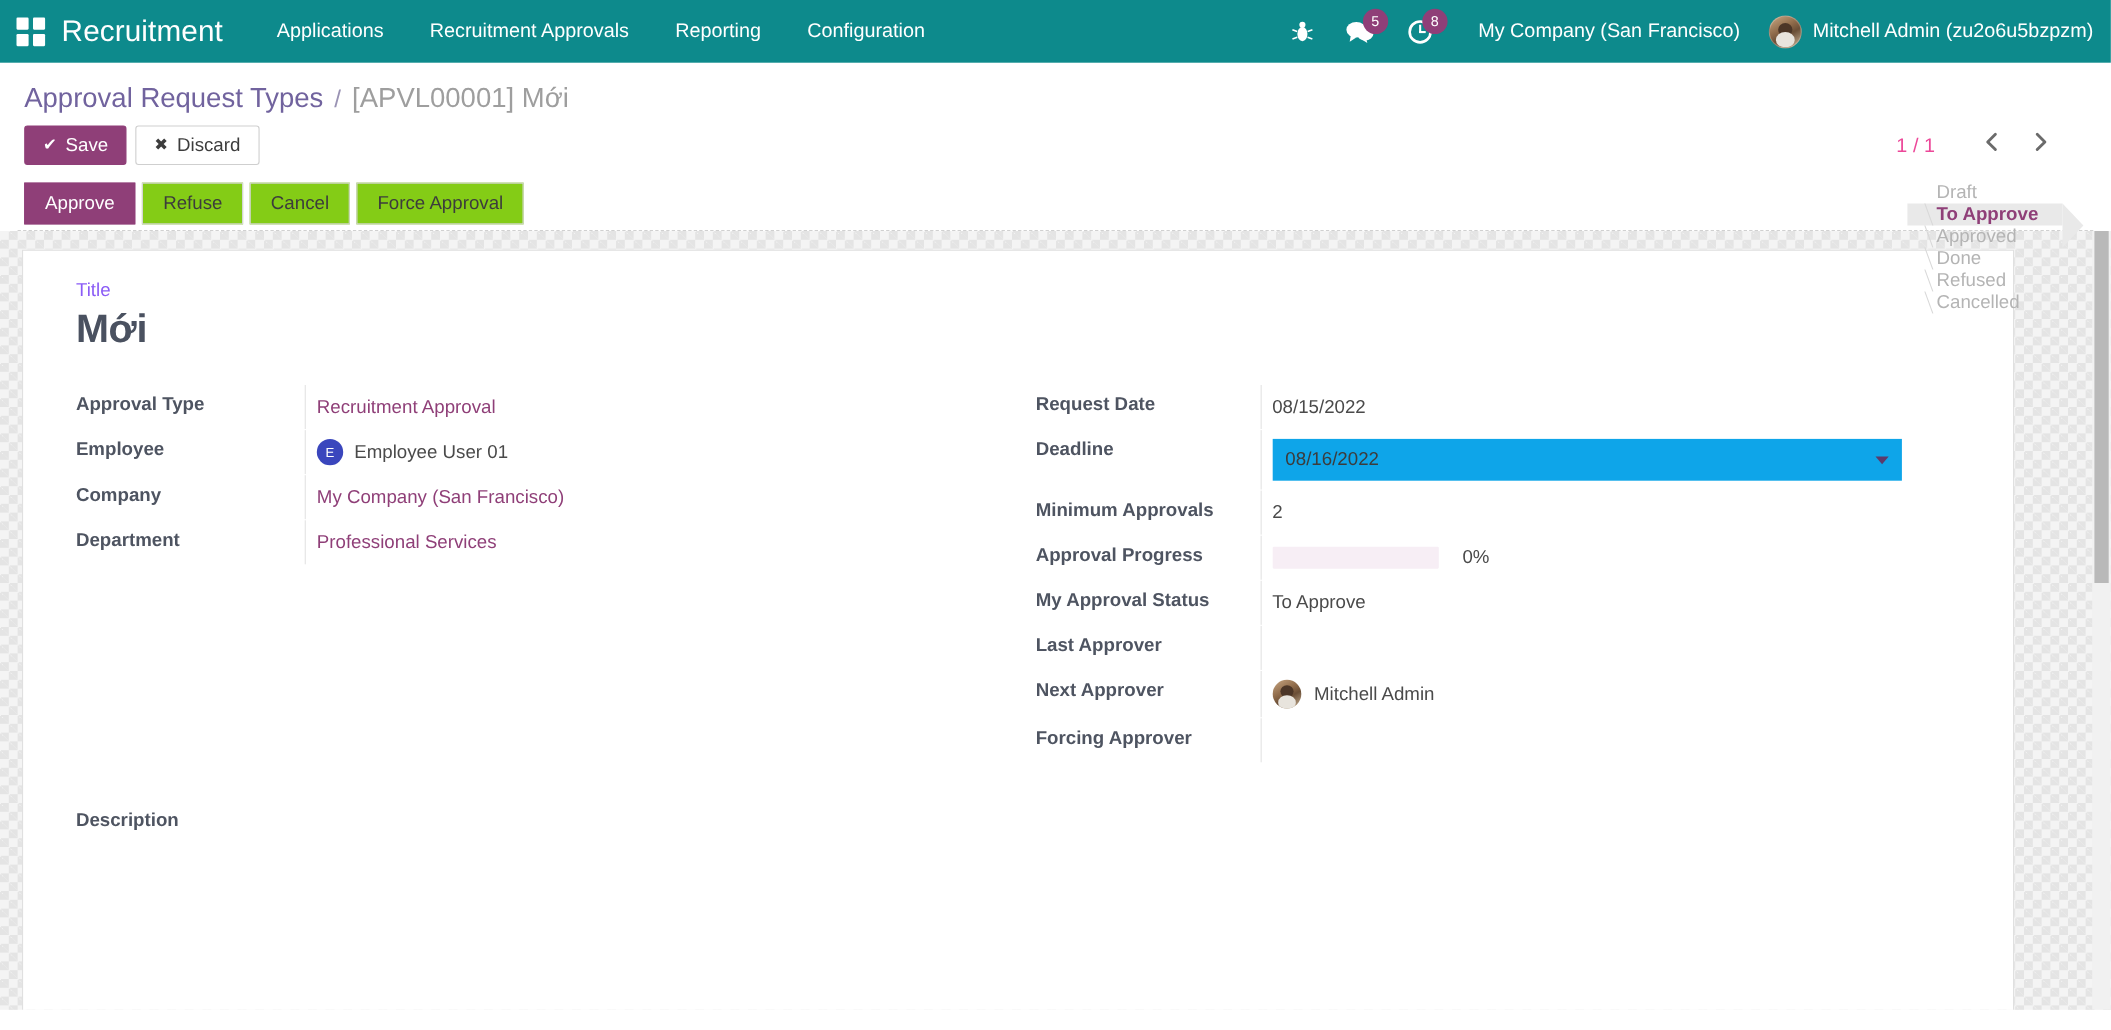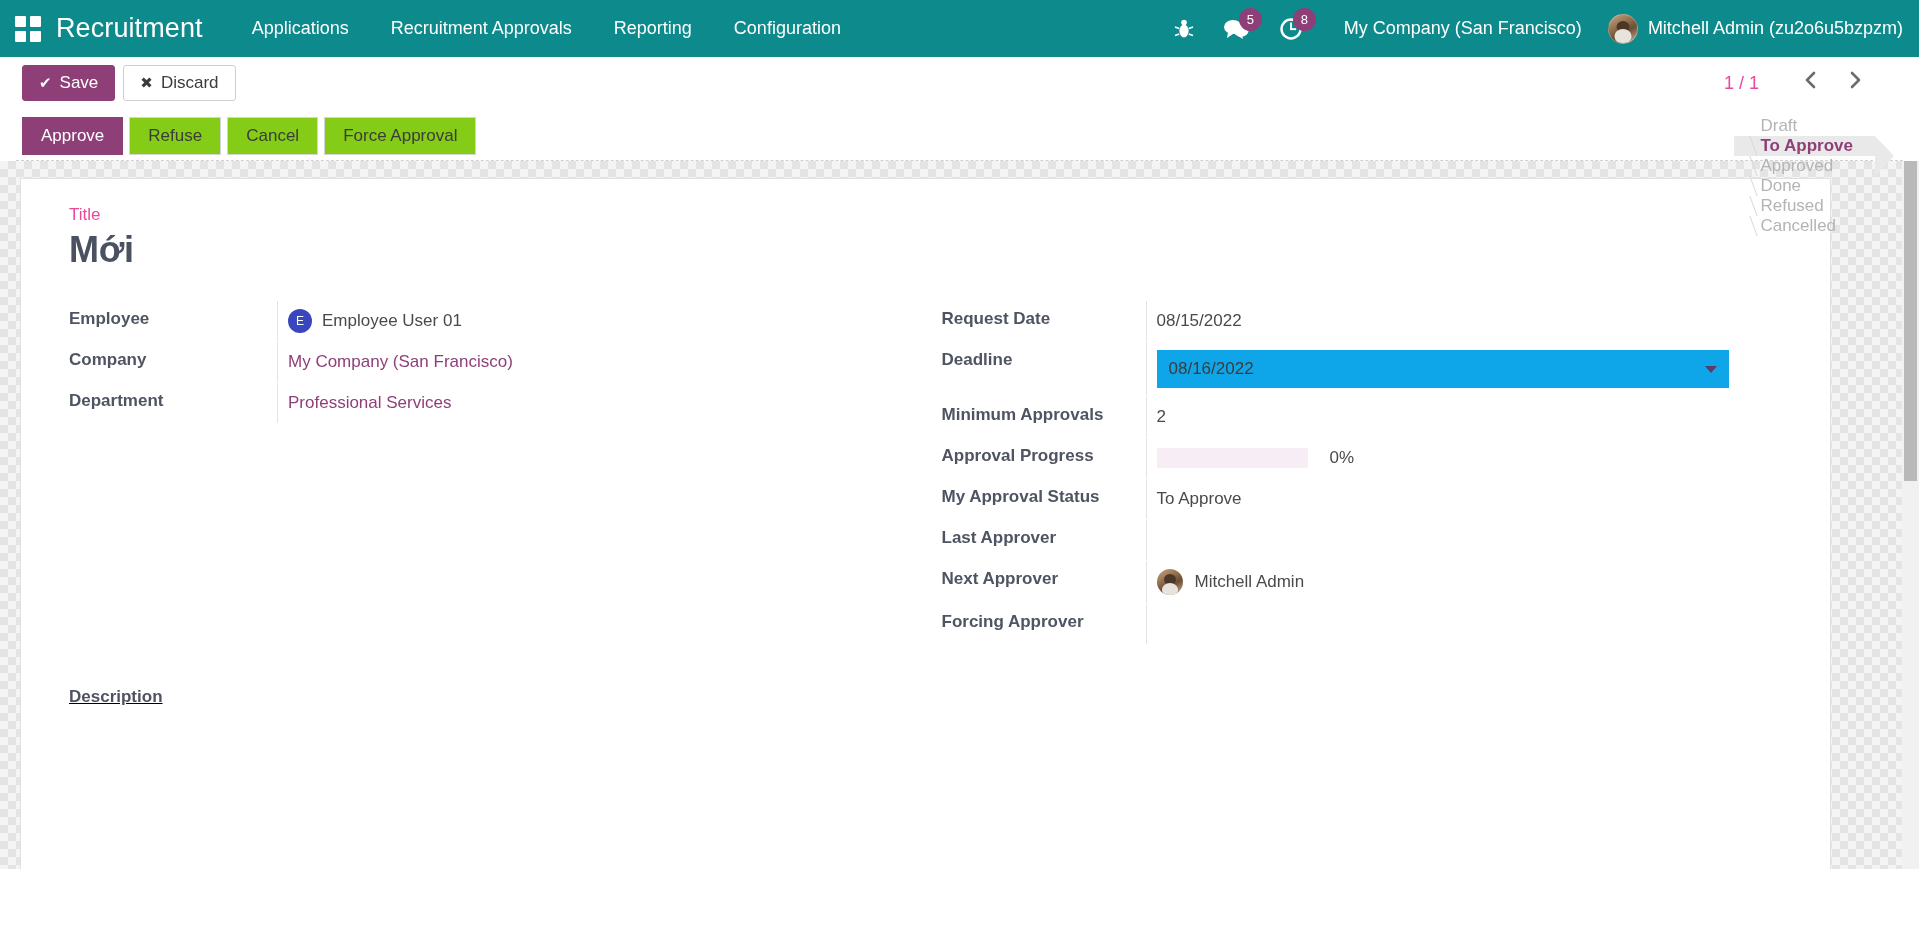--- a/index.html
+++ b/index.html
@@ -259,21 +259,21 @@
     background: #ffffff;
     border: 1px solid #e0e0e0;
     margin: 17px 20px 0 20px;
     margin-right: 88px;
     padding: 26px 48px 40px 48px;
     min-height: 800px;
   }
   .title-block { margin-bottom: 30px; }
   .title-label {
     font-size: 17px;
-    color: #ec4899;
+    color: #8b5cf6;
     margin-bottom: 4px;
   }
   .title-value {
     font-size: 36px;
     color: #4a5160;
     font-weight: bold;
     letter-spacing: -0.3px;
   }
 
   .fields-grid {
@@ -378,21 +378,21 @@
     background: #f7eef5;
     border-radius: 1px;
   }
   .progress-fill {
     height: 100%;
     background: #8f3f78;
     border-radius: 1px;
   }
   .progress-text { font-size: 17px; color: #4a4a4a; }
 
-  .desc-block { margin-top: 42px; text-decoration: underline; }
+  .desc-block { margin-top: 42px; }
   .desc-label {
     font-size: 17px;
     font-weight: bold;
     color: #4e5461;
   }
 
   
   .scrollbar {
     position: absolute;
     top: 0; right: 0;
@@ -467,20 +467,27 @@
 
     <div class="user-menu">
       <div class="avatar-nav"></div>
       <span class="user-name">Mitchell Admin (zu2o6u5bzpzm)</span>
     </div>
   </div>
 </div>
 
 <div class="control-panel">
 
+  <div class="cp-row1">
+    <div class="breadcrumb">
+      <span class="bc-link">Approval Request Types</span>
+      <span class="bc-sep">/</span>
+      <span class="bc-active">[APVL00001] Mới</span>
+    </div>
+  </div>
 
   <div class="cp-row2">
     <button class="btn btn-primary btn-save">
       <span class="check">✔</span>
       <span>Save</span>
     </button>
     <button class="btn btn-discard">
       <span class="check">✖</span>
       <span>Discard</span>
     </button>
@@ -524,20 +531,26 @@
 
     <div class="title-block">
       <div class="title-label">Title</div>
       <div class="title-value">Mới</div>
     </div>
 
     <div class="fields-grid">
 
       <div class="col col-left">
 
+        <div class="frow">
+          <div class="flabel">Approval Type</div>
+          <div class="fvalue">
+            <span class="link">Recruitment Approval</span>
+          </div>
+        </div>
 
         <div class="frow">
           <div class="flabel">Employee</div>
           <div class="fvalue">
             <span class="emp-avatar">E</span>
             <span>Employee User 01</span>
           </div>
         </div>
 
         <div class="frow">

